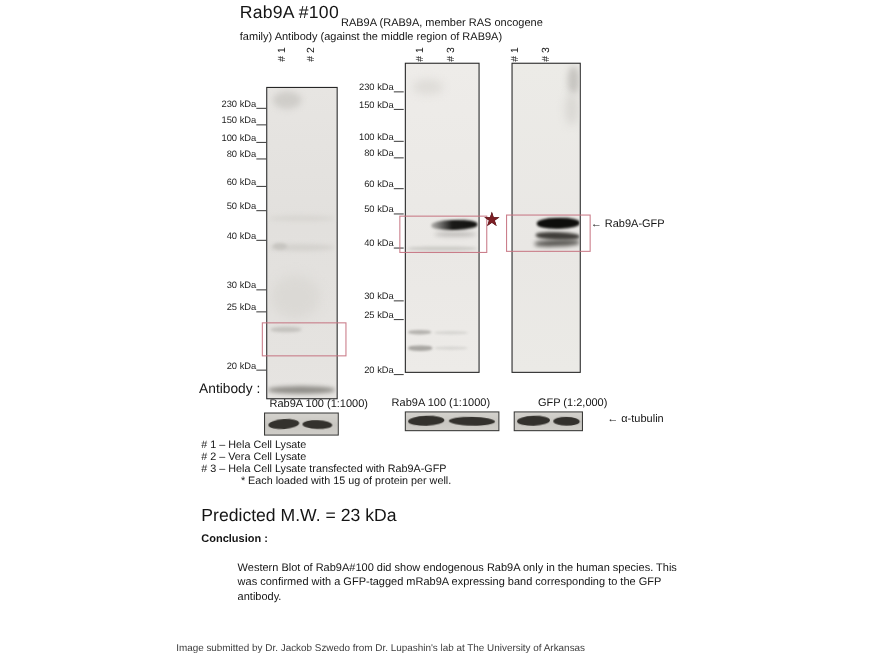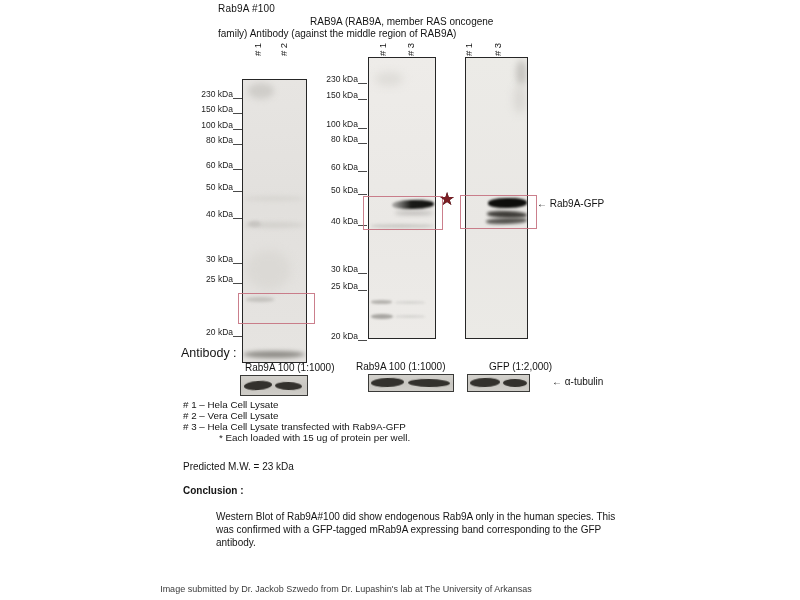--- a/index.html
+++ b/index.html
@@ -4,21 +4,21 @@
 <style>
   html,body { margin:0; padding:0; }
   #canvas {
     position:relative; width:800px; height:600px; background:#ffffff;
     font-family:"Liberation Sans", sans-serif; color:#141414; overflow:hidden;
   }
   .abs { position:absolute; }
   .t { white-space:nowrap; }
 
   
-  .title { font-size:10px; letter-spacing:0.2px; }
+  .title { font-size:16px; letter-spacing:0.2px; }
   .subtitle { font-size:10px; }
 
   
   .lane { position:absolute; width:26px; height:11px; font-size:9.5px;
           text-align:center; transform:rotate(-90deg); white-space:nowrap; }
 
   
   .mwrow { position:absolute; display:flex; align-items:flex-end; height:10px; }
   .mwlabel { width:53px; text-align:right; font-size:8.5px; line-height:10px; color:#1c1c1c; }
   .mwtick { width:9px; height:7px; border-bottom:1.2px solid #4a4a4a; }
@@ -40,21 +40,21 @@
   .ann { font-size:10px; }
 
   
   .ab-label { font-size:12.5px; }
   .panel-label { font-size:10px; }
   .tub { position:absolute; border:1.2px solid #3a3a38; overflow:hidden;
          background:linear-gradient(180deg,#d4d2cd 0%,#c8c6c1 55%,#cfcdc8 100%); }
   .tub .band { background:#33312d; filter:blur(0.6px); }
 
   .legend-line { font-size:9.8px; }
-  .bodytext { font-size:10px; }
+  .bodytext { font-size:16px; }
   .conc-head { font-size:10px; font-weight:bold; }
   .conc-body { font-size:10px; line-height:12.8px; width:415px;margin-left:33px; }
   .footer { width:692px; text-align:center; font-size:9px; color:#3c3c3c; }
 </style>
 </head>
 <body>
 
 <div id="canvas">
 
   <div class="abs t title" style="left:218px; top:3px;">Rab9A #100</div>

